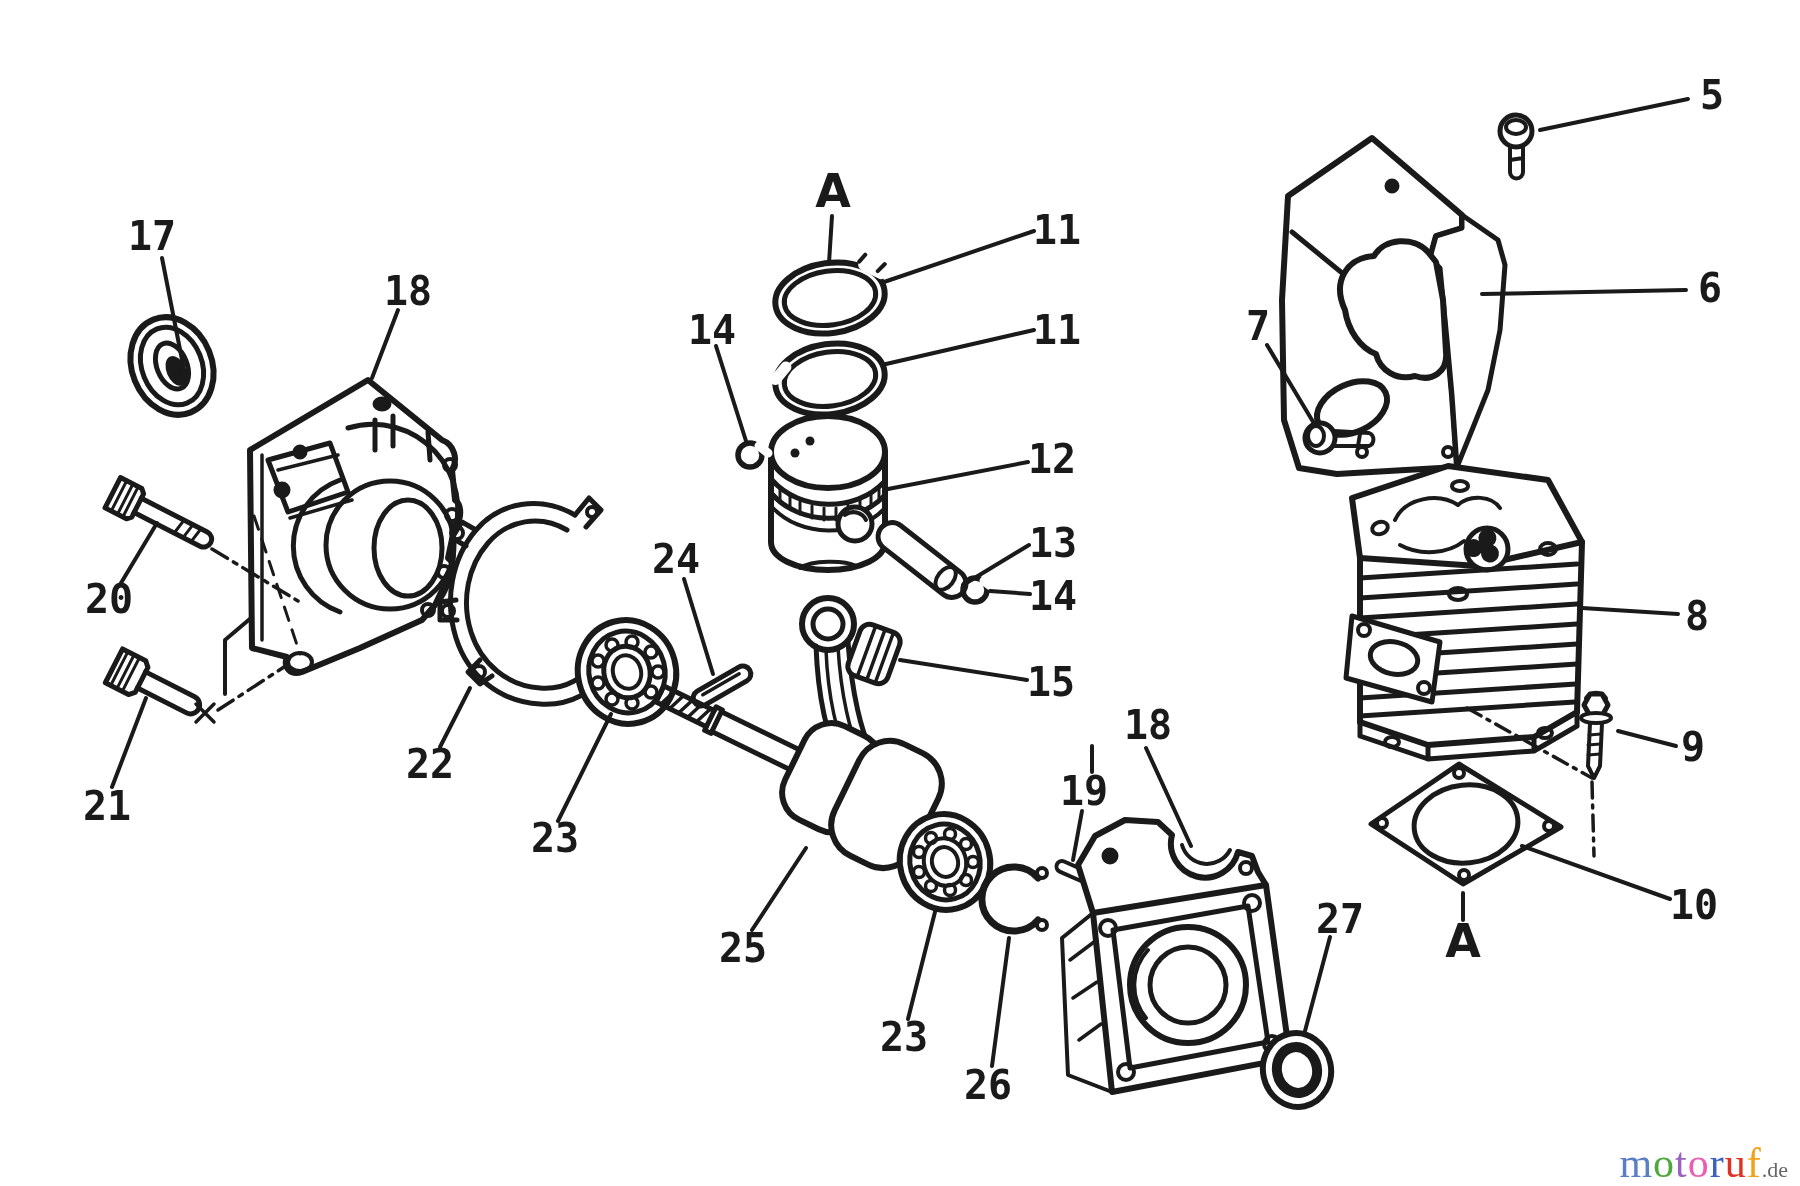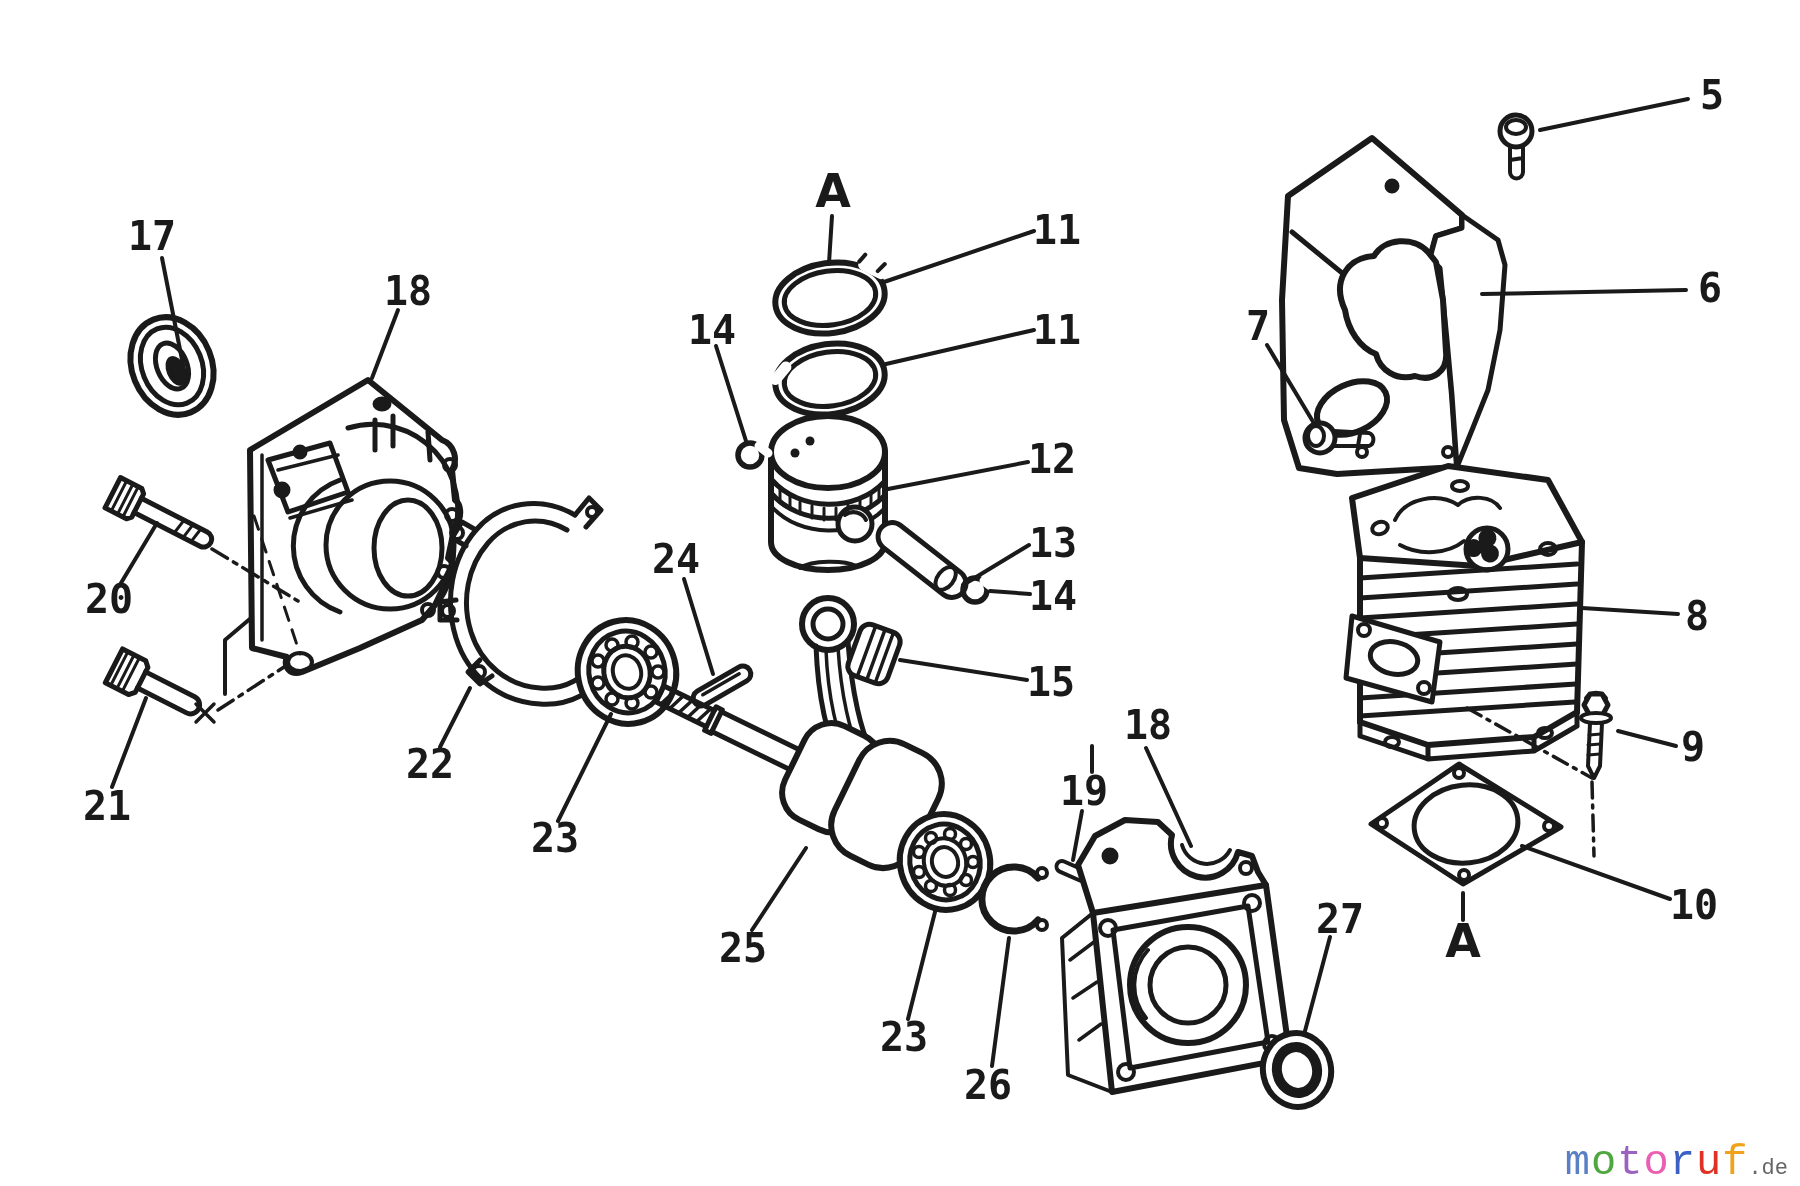--- a/index.html
+++ b/index.html
@@ -4,21 +4,21 @@
 <style>
   html,body{margin:0;padding:0;background:#e8e8e8;}
   .stage{position:relative;width:1800px;height:1186px;background:#ffffff;overflow:hidden;
          font-family:"Liberation Sans",sans-serif;}
   .stage svg{position:absolute;left:0;top:0;display:block;}
   svg{color:#1a1a1a;}
   .art{stroke:currentColor;fill:none;stroke-linecap:round;stroke-linejoin:round;}
   text.callout{font-family:"DejaVu Sans Mono",monospace;font-weight:700;font-size:40px;
                fill:currentColor;stroke:none;text-anchor:middle;dominant-baseline:central;}
   text.callout.big{font-family:"DejaVu Sans",sans-serif;font-size:46px;}
-  .wm{position:absolute;right:12px;bottom:2px;font-family:Liberation Mono, monospace;
+  .wm{position:absolute;right:12px;bottom:2px;font-family:Liberation Serif, serif;
       font-size:42px;line-height:1;letter-spacing:1px;white-space:nowrap;}
   .wm .suffix{font-size:22px;letter-spacing:0;}
 </style>
 </head>
 <body>
 
 <div class="stage" style="color: rgb(26, 26, 26);">
 <svg width="1800" height="1186" viewBox="0 0 1800 1186">
 
   <g class="art" stroke-width="5">

